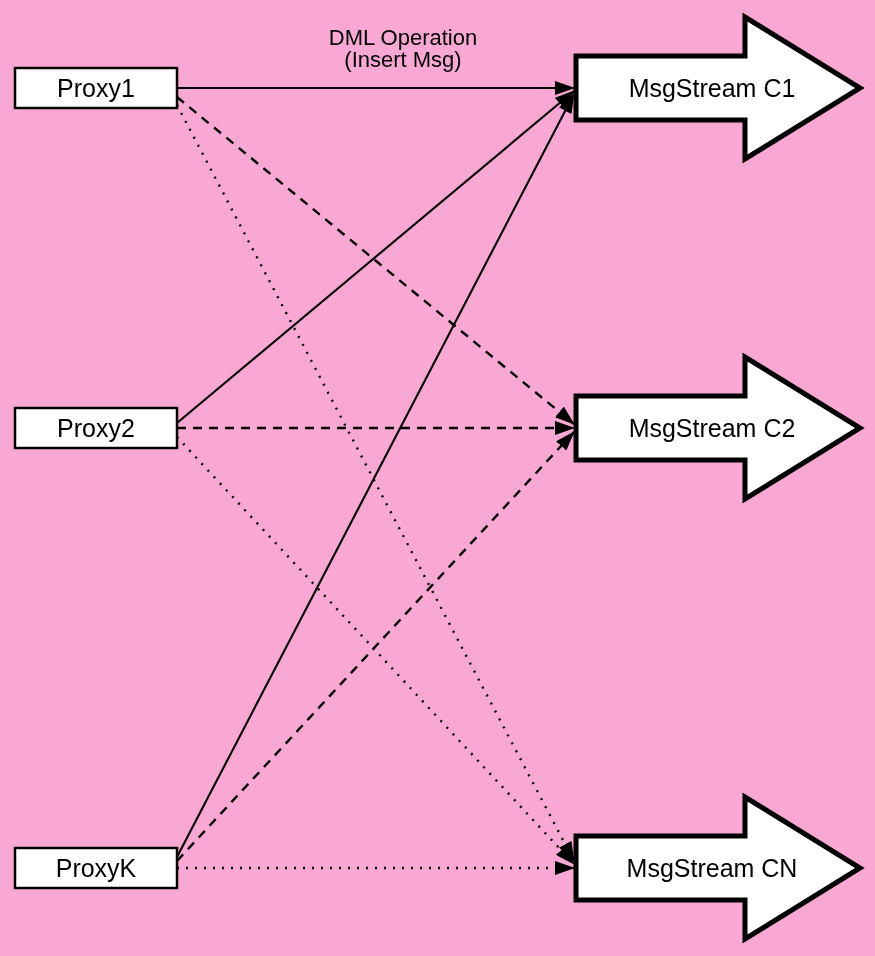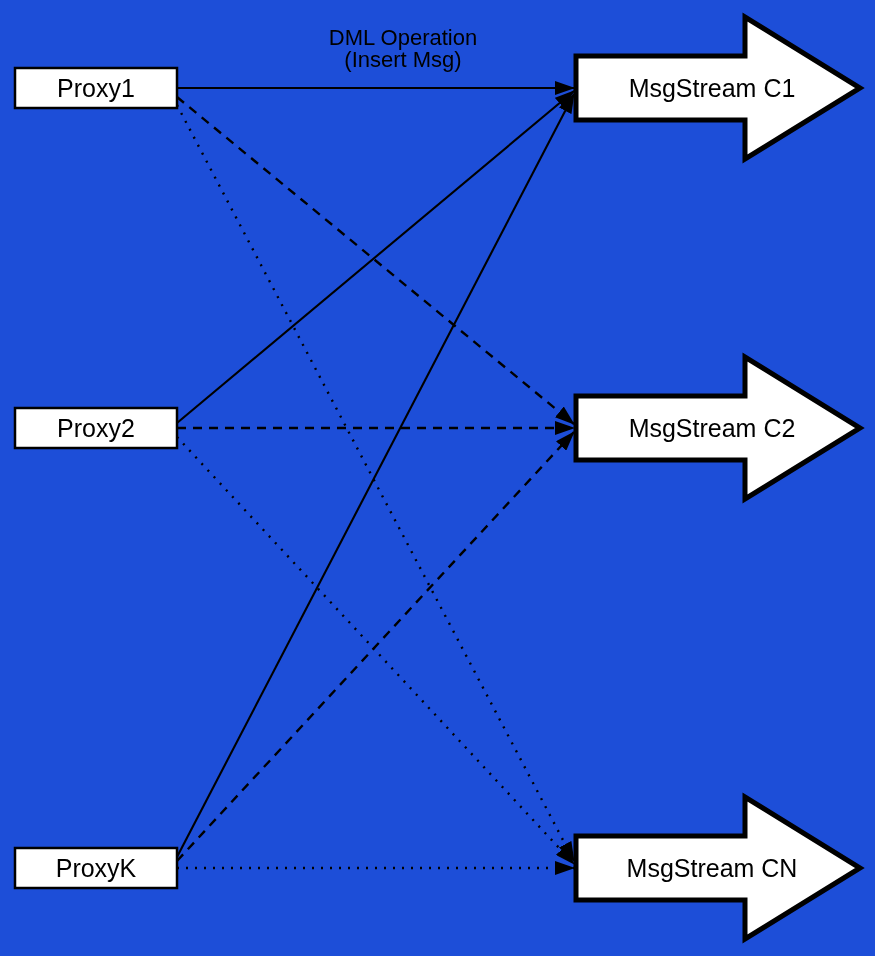--- a/index.html
+++ b/index.html
@@ -5,21 +5,21 @@
   html, body {
     margin: 0;
     padding: 0;
     background: #ffffff;
     font-family: "Liberation Sans", sans-serif;
   }
   .canvas {
     position: relative;
     width: 875px;
     height: 956px;
-    background: #1d4ed8;
+    background: #f9a8d4;
     overflow: hidden;
   }
   svg { display: block; }
   text {
     font-family: "Liberation Sans", sans-serif;
     fill: #000000;
   }
   .title-label {
     font-size: 22px;
     text-anchor: middle;

